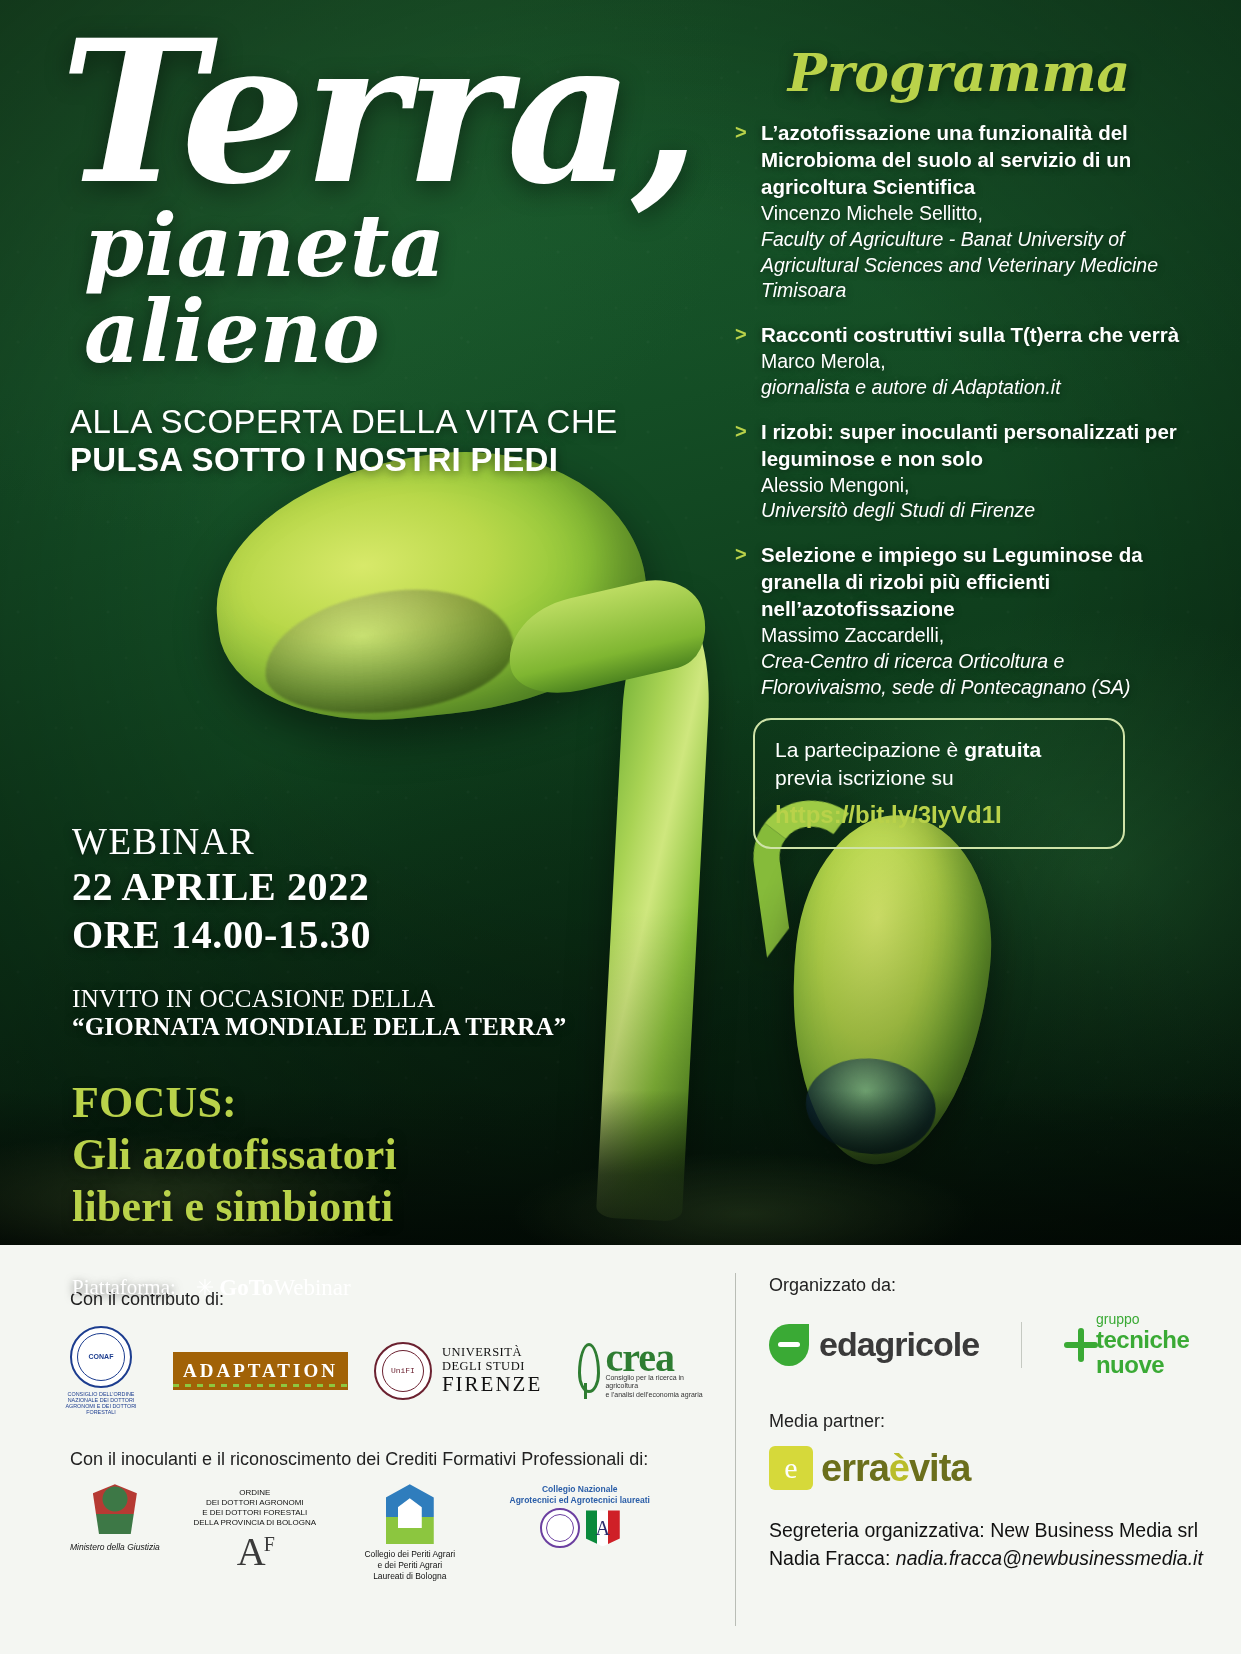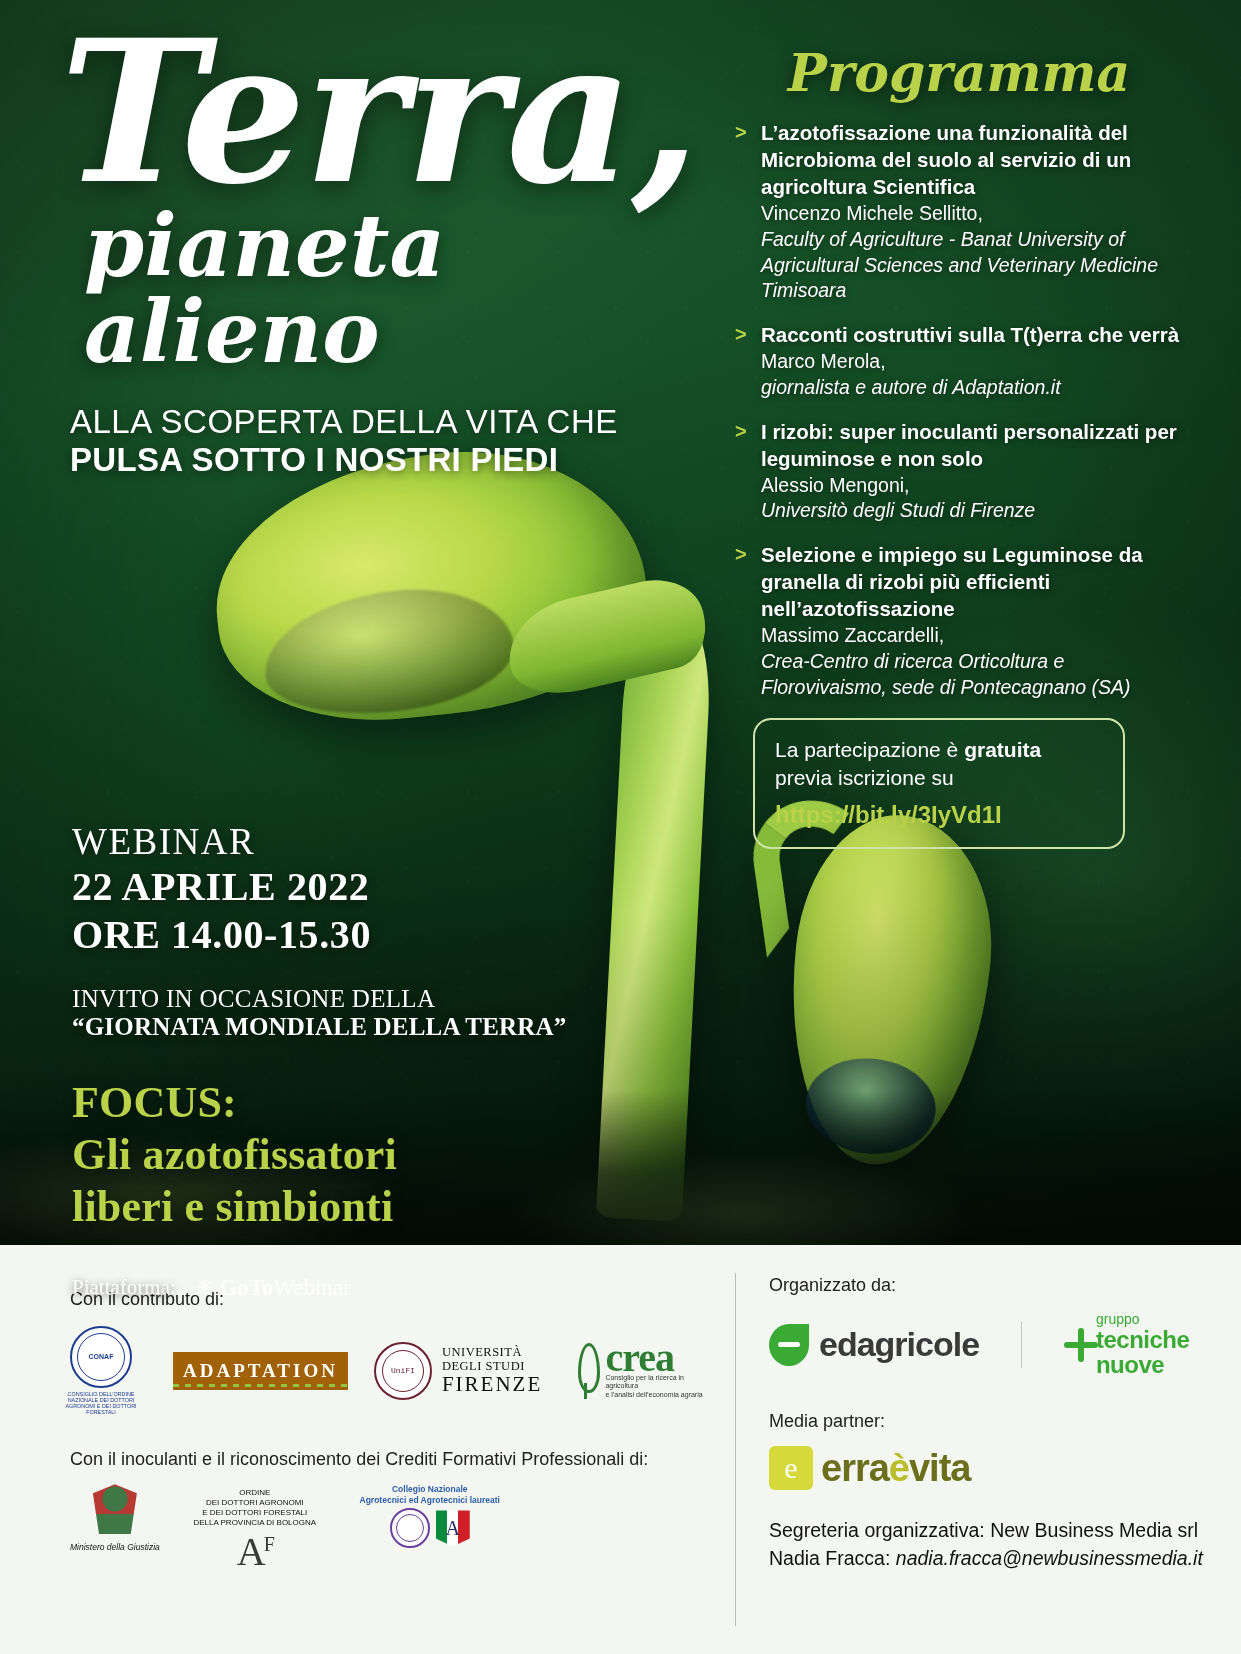--- a/index.html
+++ b/index.html
@@ -458,20 +458,28 @@
         <div style="text-align:center">
           <div class="min-caption" style="width:130px">
             <div>ORDINE</div>
             <div>DEI DOTTORI AGRONOMI</div>
             <div>E DEI DOTTORI FORESTALI</div>
             <div>DELLA PROVINCIA DI BOLOGNA</div>
           </div>
           <div class="af-logo"><span>A</span><sup>F</sup></div>
         </div>
 
+        <div class="periti">
+          <div class="periti-mark"></div>
+          <div class="periti-cap" style="width:120px">
+            <div>Collegio dei Periti Agrari</div>
+            <div>e dei Periti Agrari</div>
+            <div>Laureati di Bologna</div>
+          </div>
+        </div>
 
         <div class="collegio">
           <div class="collegio-arc">Collegio Nazionale</div>
           <div class="collegio-arc" style="width:160px">Agrotecnici ed Agrotecnici laureati</div>
           <div class="collegio-row">
             <div class="collegio-seal"></div>
             <div class="collegio-flag">
                 <span>A</span>
               </div>
           </div>

